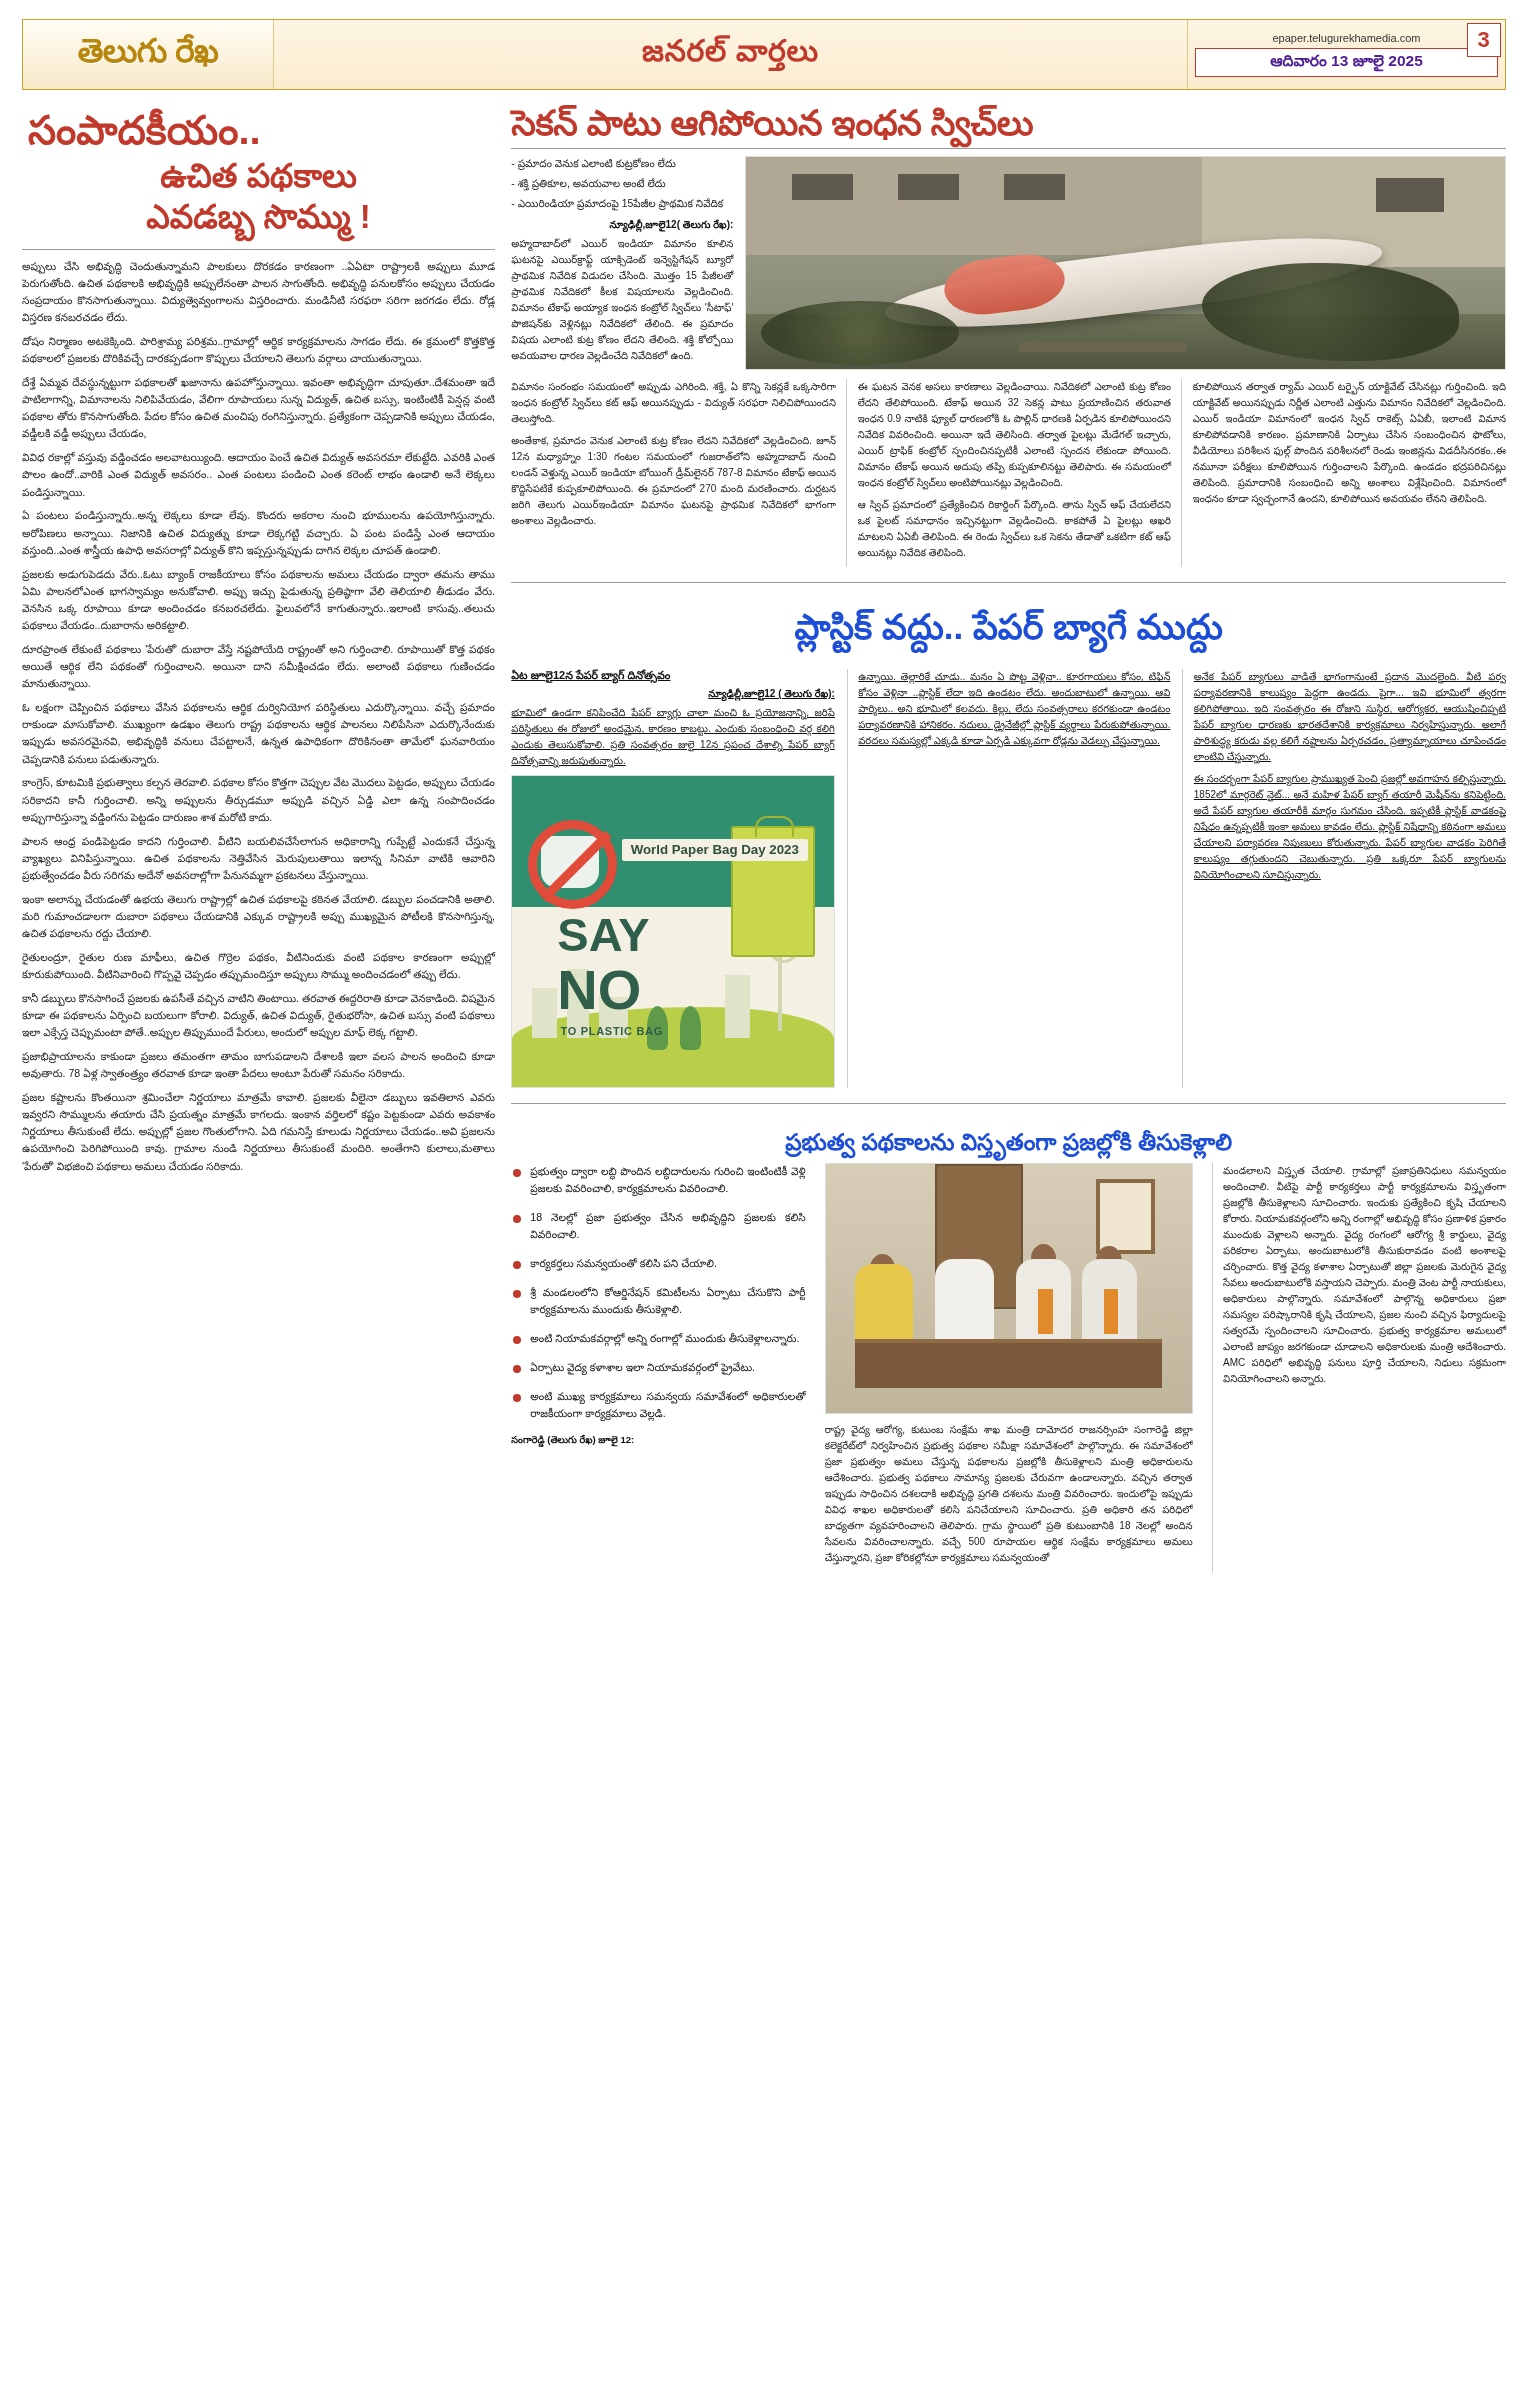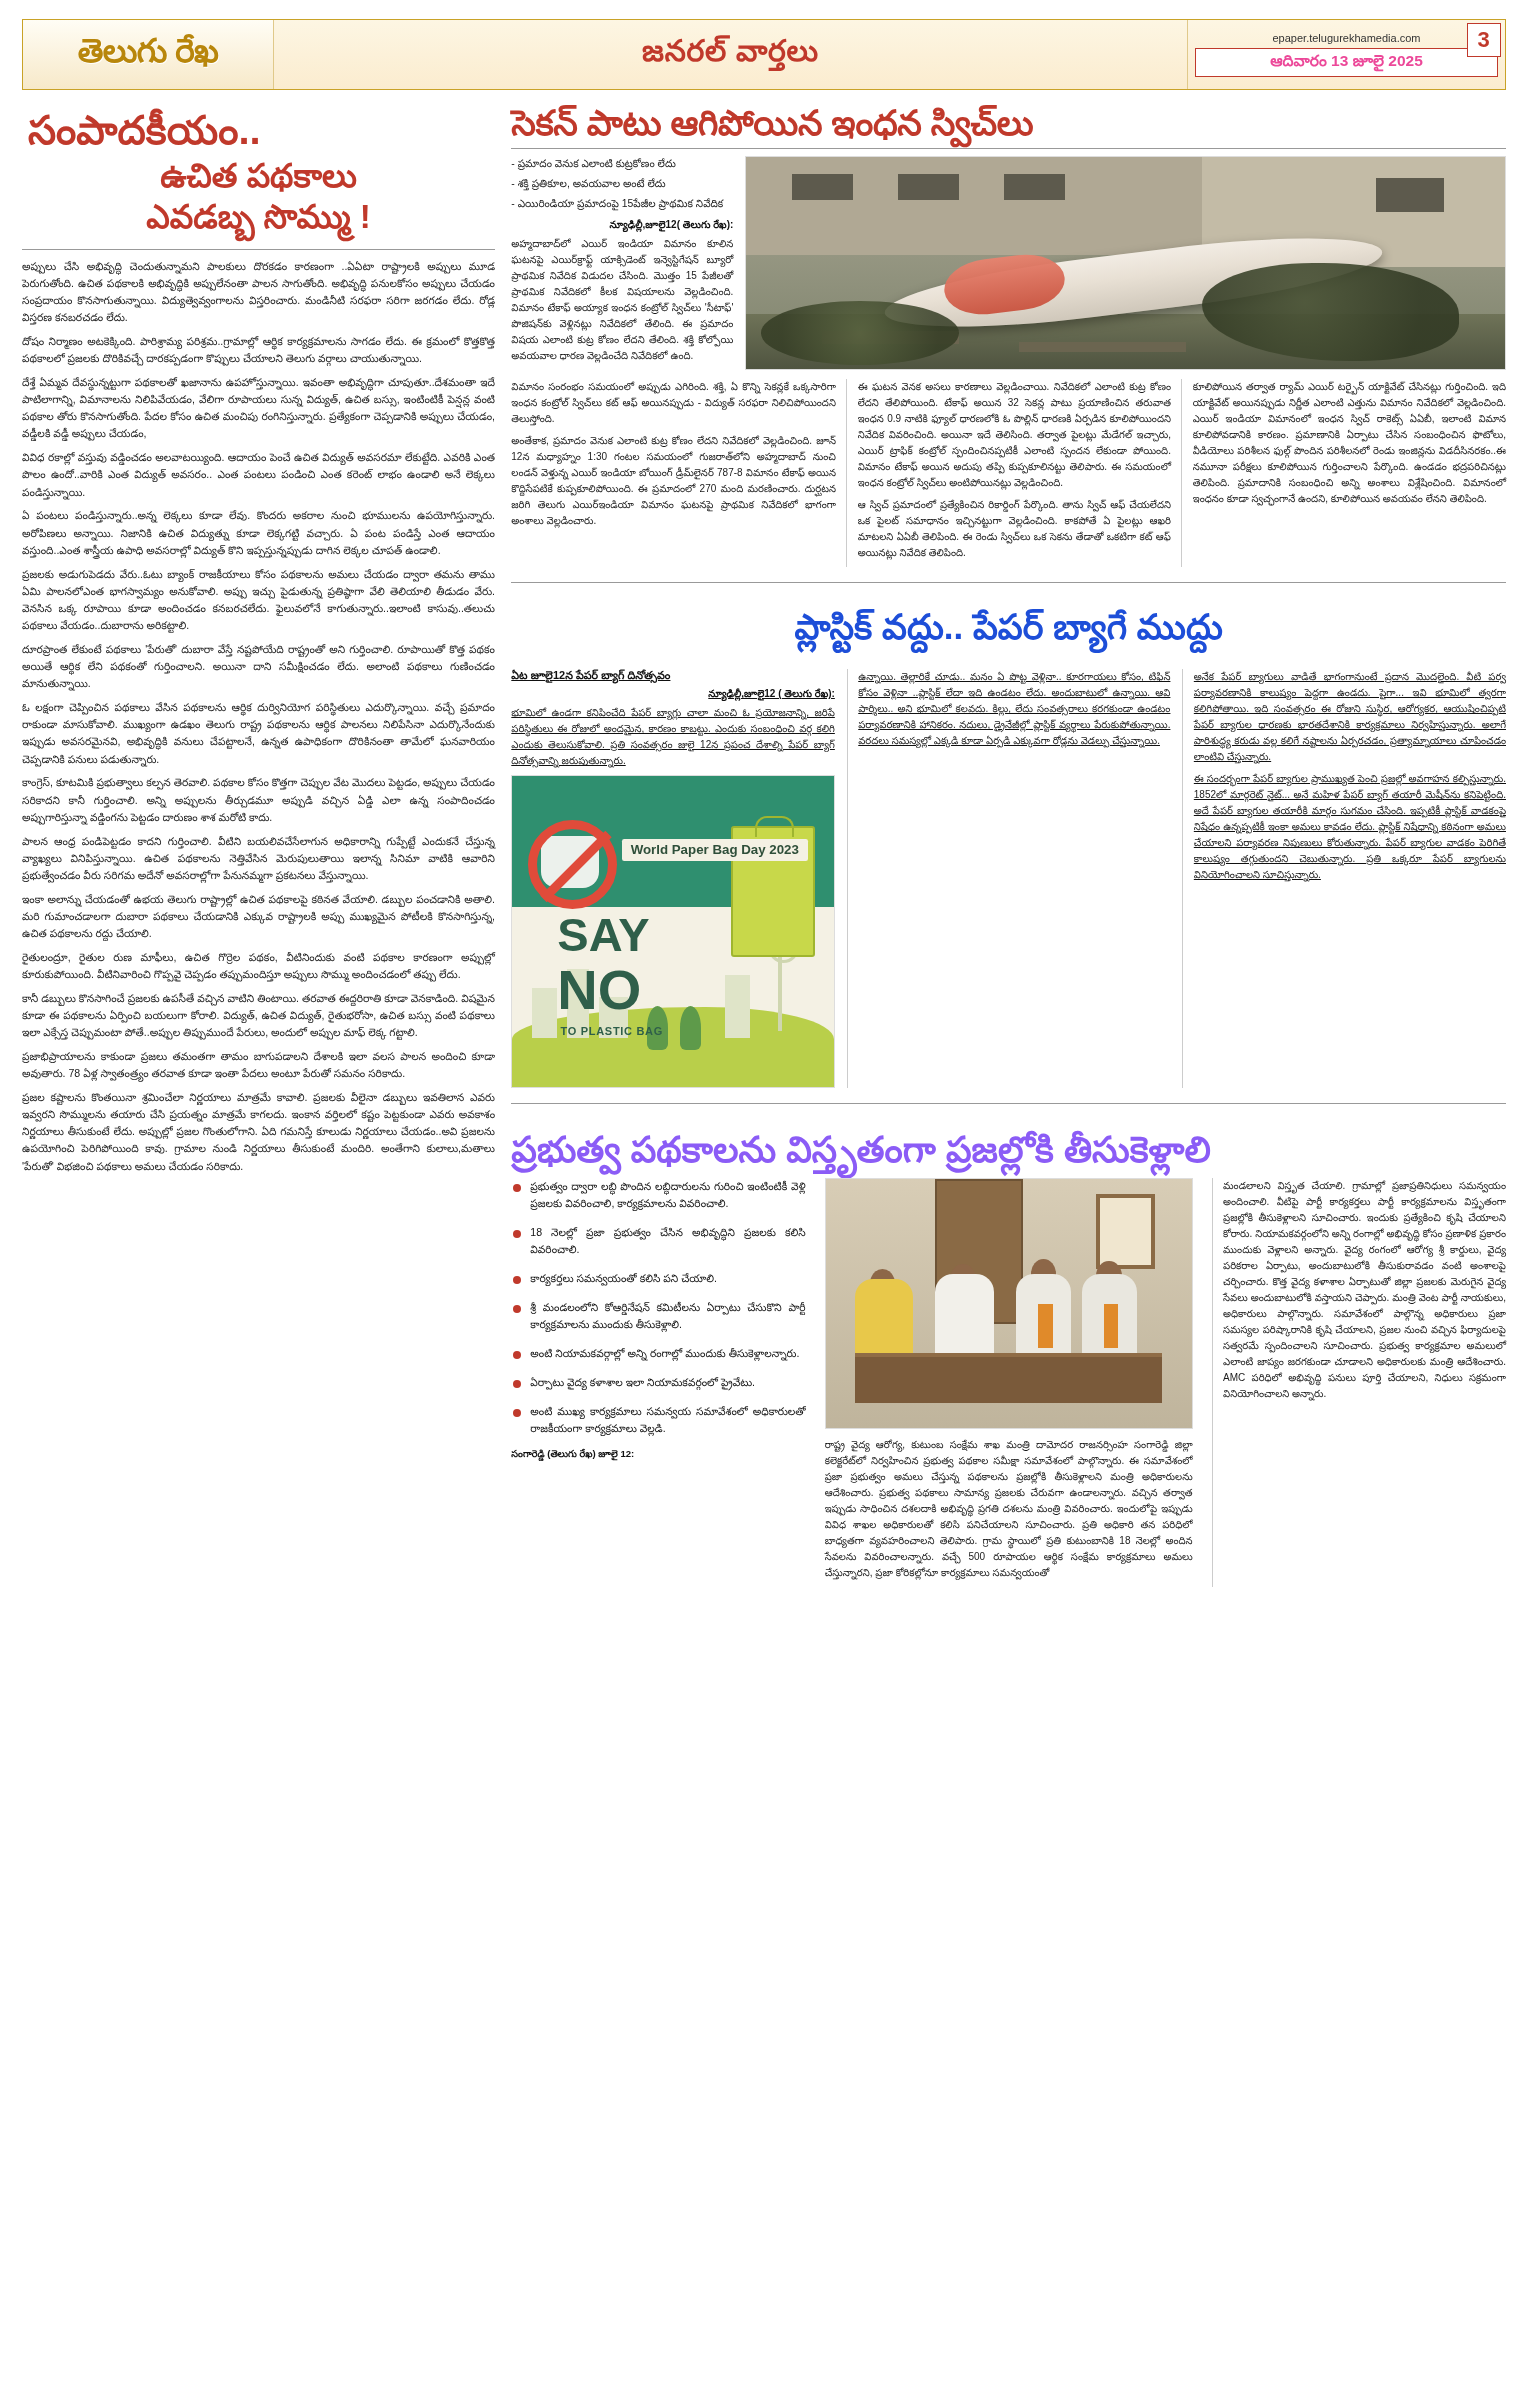--- a/index.html
+++ b/index.html
@@ -65,21 +65,21 @@
     position: relative;
   }
   .mh-right .epaper-url {
     font-size: 11px;
     color: #333;
     text-align: center;
     margin-bottom: 4.4px;
   }
   .mh-right .date-box {
     border: 1.5px solid #c0392b;
-    color: #ec4899;
+    color: #4c1d95;
     font-size: 15.5px;
     font-weight: bold;
     text-align: center;
     padding: 3px 4.4px;
     background: #fff;
   }
   .page-num {
     position: absolute;
     right: 4.4px;
     top: 3px;
@@ -292,24 +292,24 @@
     position:absolute; left:15%; top:80%;
     font-size:11px; font-weight:bold; color:#2f5f4a; letter-spacing:0.7px;
   }
   .po-bldg { position:absolute; bottom:16%; background:#dfe4c8; }
   .po-tree { position:absolute; bottom:12%; width:21px; height:44px; background:#5e9a4a; border-radius:50% 50% 6px 6px;}
   .po-mill { position:absolute; bottom:18%; right:16%; width:4.4px; height:89px; background:#cfd6b0;}
   .po-mill:after { content:""; position:absolute; top:-10.4px; left:-10.4px; width:25px; height:25px; border:3px solid #cfd6b0; border-radius:50%;}
 
   
   .bottom-headline {
-    font-size: 36px;
-    font-weight: bold;
-    color: #8b5cf6;
-    text-align: left;
+    font-size: 23px;
+    font-weight: bold;
+    color: #1d4ed8;
+    text-align: center;
     line-height: 1.15;
     margin: 7.4px 0 7.4px 0;
   }
   .story3 {
     display: grid;
     grid-template-columns: 1fr 1.25fr 1fr;
     gap: 19px;
   }
   .bullet-list { list-style: none; margin: 0; padding: 0; }
   .bullet-list li {

